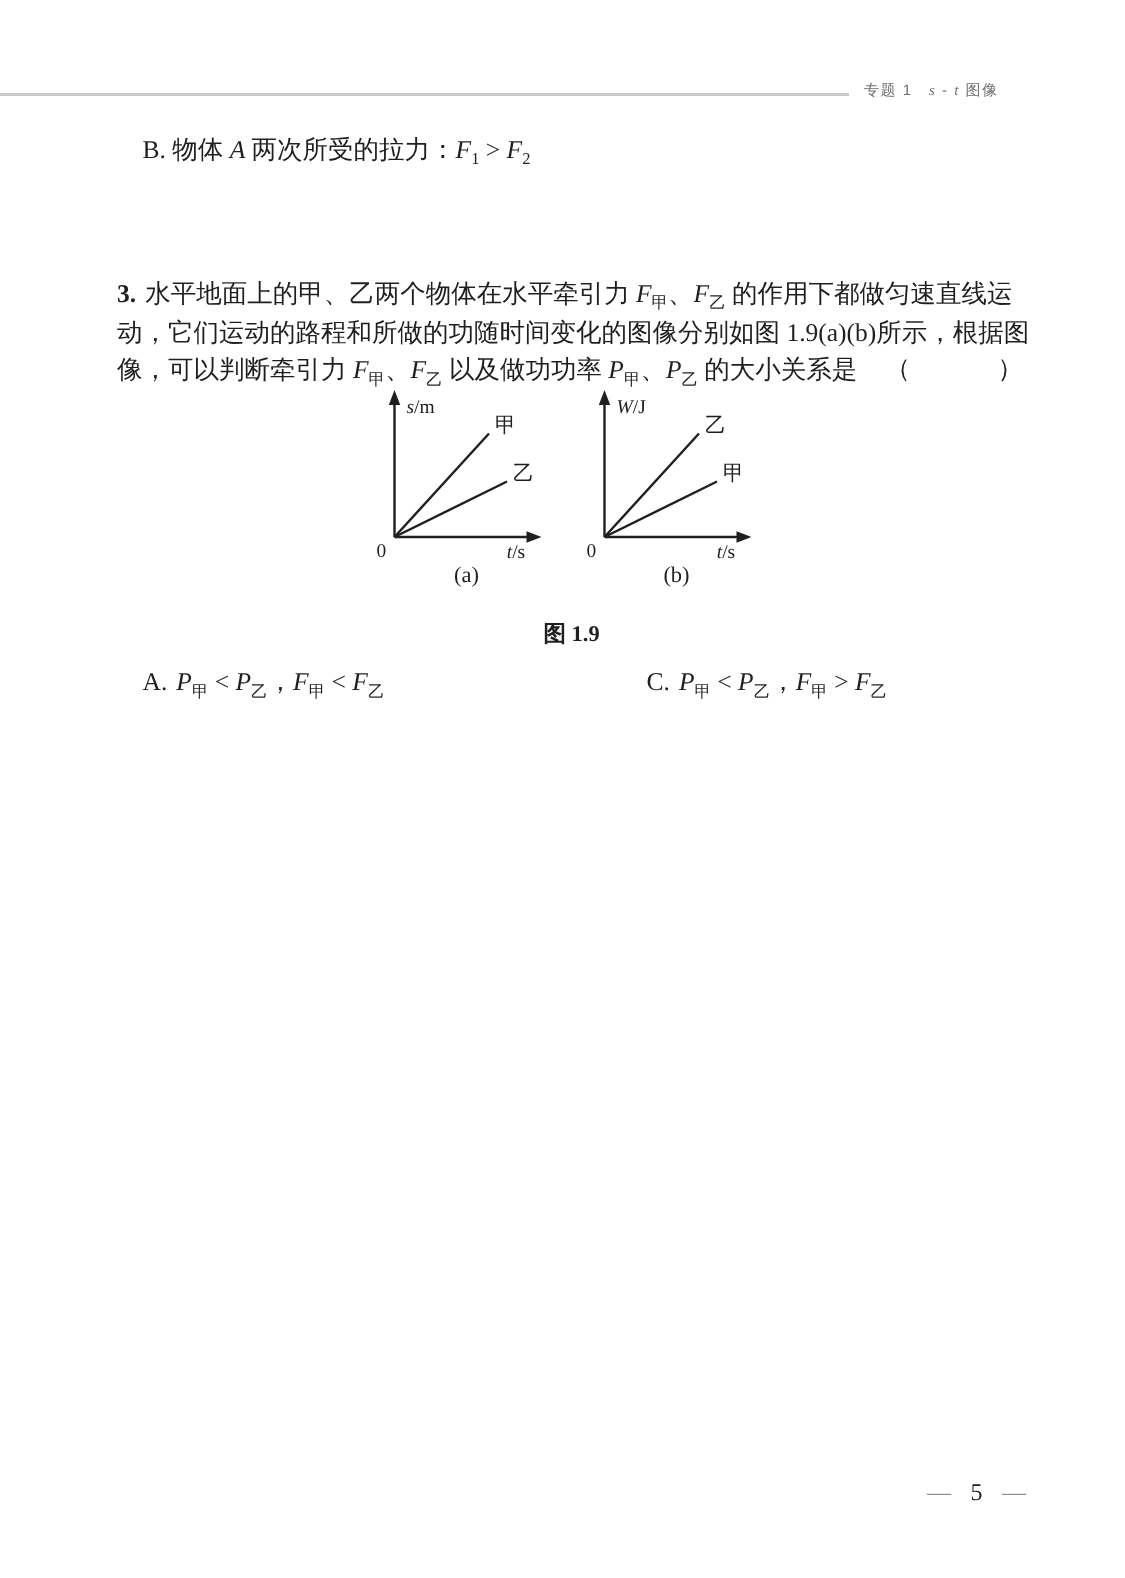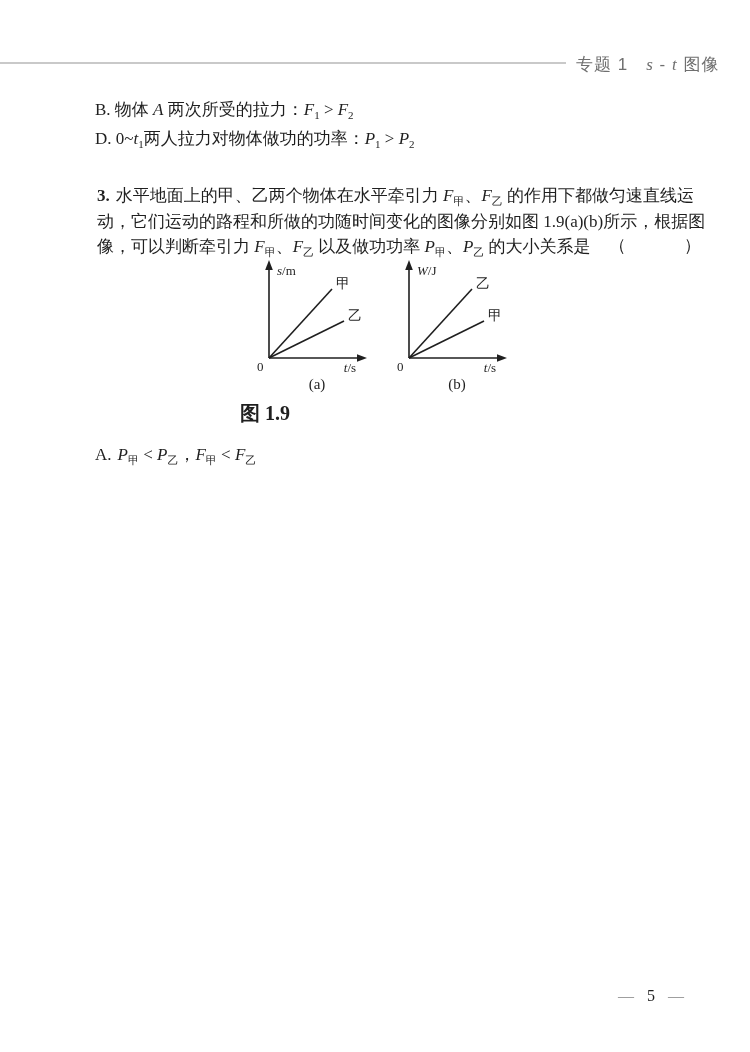--- a/index.html
+++ b/index.html
@@ -7,35 +7,35 @@
     position:relative;width:750px;height:1052px;background:#ffffff;
     font-family:"Liberation Serif","DejaVu Serif",serif;color:#1f1f1f;overflow:hidden;
   }
   i{font-style:italic;}
   sub{font-size:11px;line-height:0;}
   
   .header-rule{position:absolute;left:0;top:62px;width:566px;height:2px;background:#c9c9c9;}
   .header-title{
     position:absolute;left:576px;top:53px;white-space:nowrap;
     font-family:"Liberation Sans","DejaVu Sans",sans-serif;
-    font-size:17px;color:#6f6f6f;letter-spacing:1px;
+    font-size:10px;color:#6f6f6f;letter-spacing:1px;
   }
   .header-title i{font-family:"Liberation Serif","DejaVu Serif",serif;}
   
-  .prev-options{position:absolute;left:95px;top:95px;font-size:17px;line-height:29px;}
+  .prev-options{position:absolute;left:95px;top:85px;font-size:17px;line-height:29px;}
   
-  .question{position:absolute;left:78px;top:183px;width:614px;font-size:17px;line-height:25.5px;margin-left:19px;}
+  .question{position:absolute;left:78px;top:183px;width:614px;font-size:17px;line-height:25.5px;}
   .qnum{font-weight:bold;padding-right:6px;}
   .answer-blank{position:absolute;right:2px;bottom:1px;letter-spacing:8px;}
   
   .figure{position:absolute;left:240px;top:258px;width:282px;}
-  .graphs{display:flex;gap:10px;justify-content:flex-end;}
+  .graphs{display:flex;gap:10px;justify-content:center;}
   .graph-block{display:flex;flex-direction:column;align-items:center;}
   .sub-caption{font-size:15px;margin-top:1px;}
-  .fig-caption{font-weight:bold;font-size:20px;margin-top:7px;}
+  .fig-caption{text-align:center;font-weight:bold;font-size:15px;margin-top:20px;}
   svg text{font-family:"Liberation Serif","DejaVu Serif",serif;fill:#1f1f1f;}
   svg line{stroke:#1f1f1f;stroke-width:1.6;}
   svg polygon{fill:#1f1f1f;}
   
   .choices{
     position:absolute;left:95px;top:440px;width:600px;
     display:grid;grid-template-columns:296px 1fr;row-gap:4px;
     font-size:17px;line-height:29px;gap:40px;
   }
   .choice-label{padding-right:6px;}
@@ -46,21 +46,20 @@
 </head>
 <body>
 
 <div class="page">
 
   <div class="header-rule"></div>
   <div class="header-title">专题 1　<i>s</i> - <i>t</i> 图像</div>
 
   <div class="prev-options">
     <div>B. 物体 <i>A</i> 两次所受的拉力：<i>F</i><sub>1</sub> &gt; <i>F</i><sub>2</sub></div>
-    <div>D. 0~<i>t</i><sub>1</sub>两人拉力对物体做功的功率：<i>P</i><sub>1</sub> &gt; <i>P</i><sub>2</sub></div>
   </div>
 
   <div class="question">
     <span class="qnum">3.</span><span>水平地面上的甲、乙两个物体在水平牵引力 <i>F</i><sub>甲</sub>、<i>F</i><sub>乙</sub> 的作用下都做匀速直线运动，它们运动的路程和所做的功随时间变化的图像分别如图 1.9(a)(b)所示，根据图像，可以判断牵引力 <i>F</i><sub>甲</sub>、<i>F</i><sub>乙</sub> 以及做功功率 <i>P</i><sub>甲</sub>、<i>P</i><sub>乙</sub> 的大小关系是</span>
     <span class="answer-blank">（　　）</span>
   </div>
 
   <div class="figure">
     <div class="graphs">
 
@@ -97,20 +96,21 @@
         </svg>
         <div class="sub-caption">(b)</div>
       </div>
 
     </div>
     <div class="fig-caption">图 1.9</div>
   </div>
 
   <div class="choices">
     <div><span class="choice-label">A.</span><span><i>P</i><sub>甲</sub> &lt; <i>P</i><sub>乙</sub>，<i>F</i><sub>甲</sub> &lt; <i>F</i><sub>乙</sub></span></div>
+    <div><span class="choice-label">C.</span><span><i>P</i><sub>甲</sub> &lt; <i>P</i><sub>乙</sub>，<i>F</i><sub>甲</sub> &gt; <i>F</i><sub>乙</sub></span></div>
   </div>
 
   <div class="footer">
     <span class="dash">—</span>
     <span class="num">5</span>
     <span class="dash">—</span>
   </div>
 
 </div>
 

